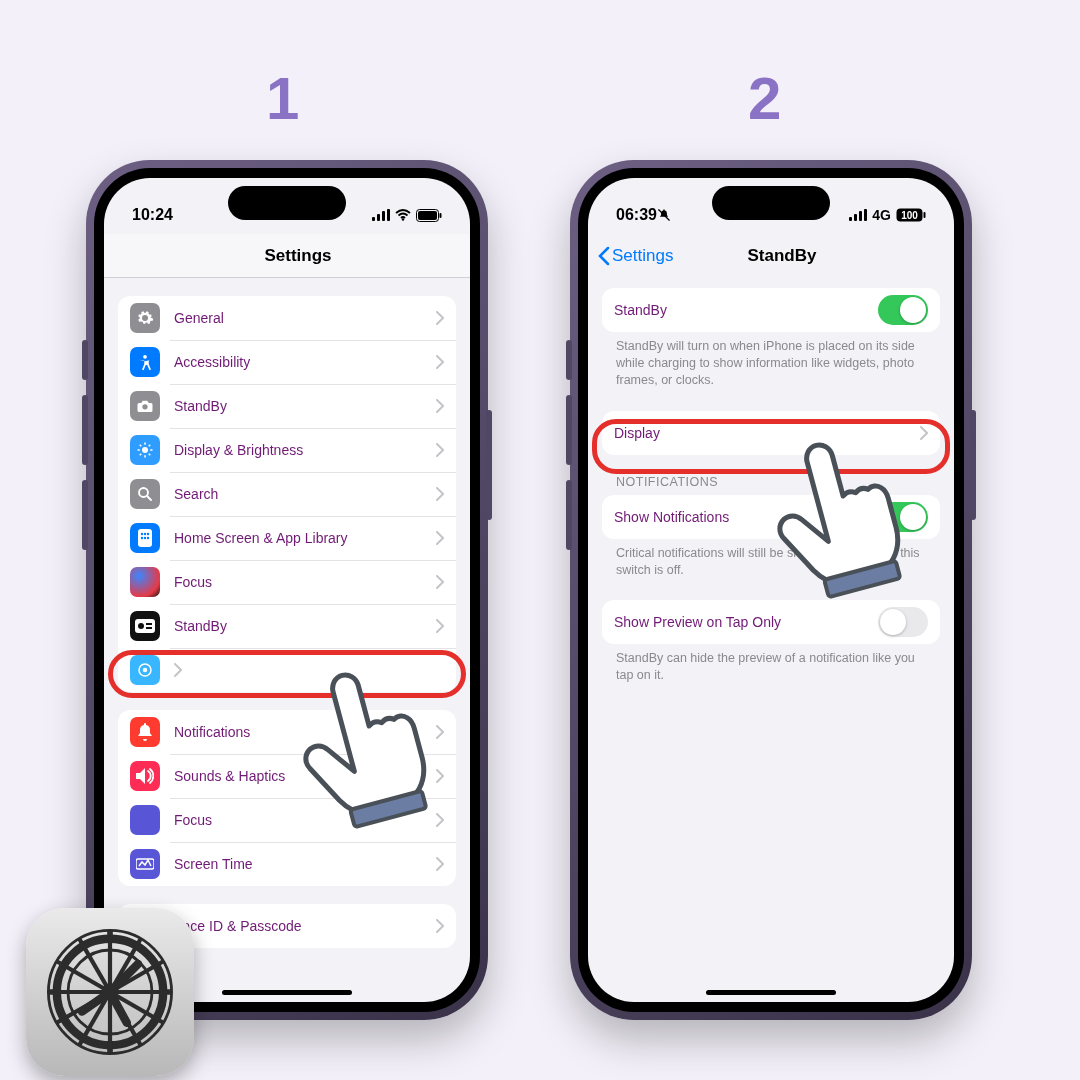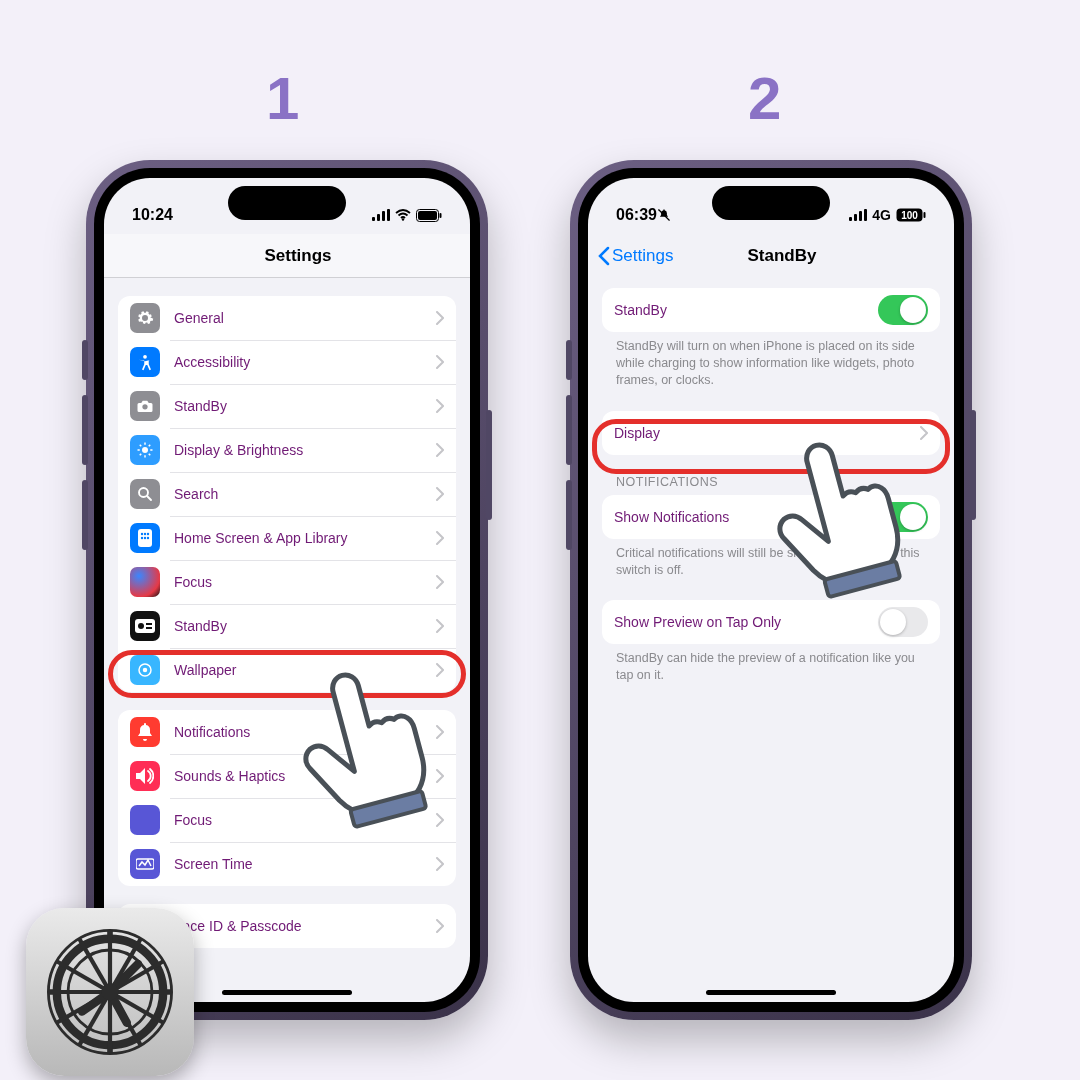--- a/index.html
+++ b/index.html
@@ -349,21 +349,20 @@
                 </svg>
               </span>
           </div>
           <div class="row">
             <div class="icon-box ic-cyan">
                 <svg width="18" height="18" viewBox="0 0 24 24" fill="#fff">
                   <circle cx="12" cy="12" r="8" fill="none" stroke="#fff" stroke-width="2"></circle>
                   <circle cx="12" cy="12" r="3"></circle>
                 </svg>
               </div>
-            <span class="label">Wallpaper</span>
             <span class="chev">
                 <svg width="8" height="14" viewBox="0 0 8 14">
                   <path d="M1 1l6 6-6 6" fill="none" stroke="currentColor" stroke-width="2" stroke-linecap="round"></path>
                 </svg>
               </span>
           </div>
         </div>
 
         <div class="group">
           <div class="row">

